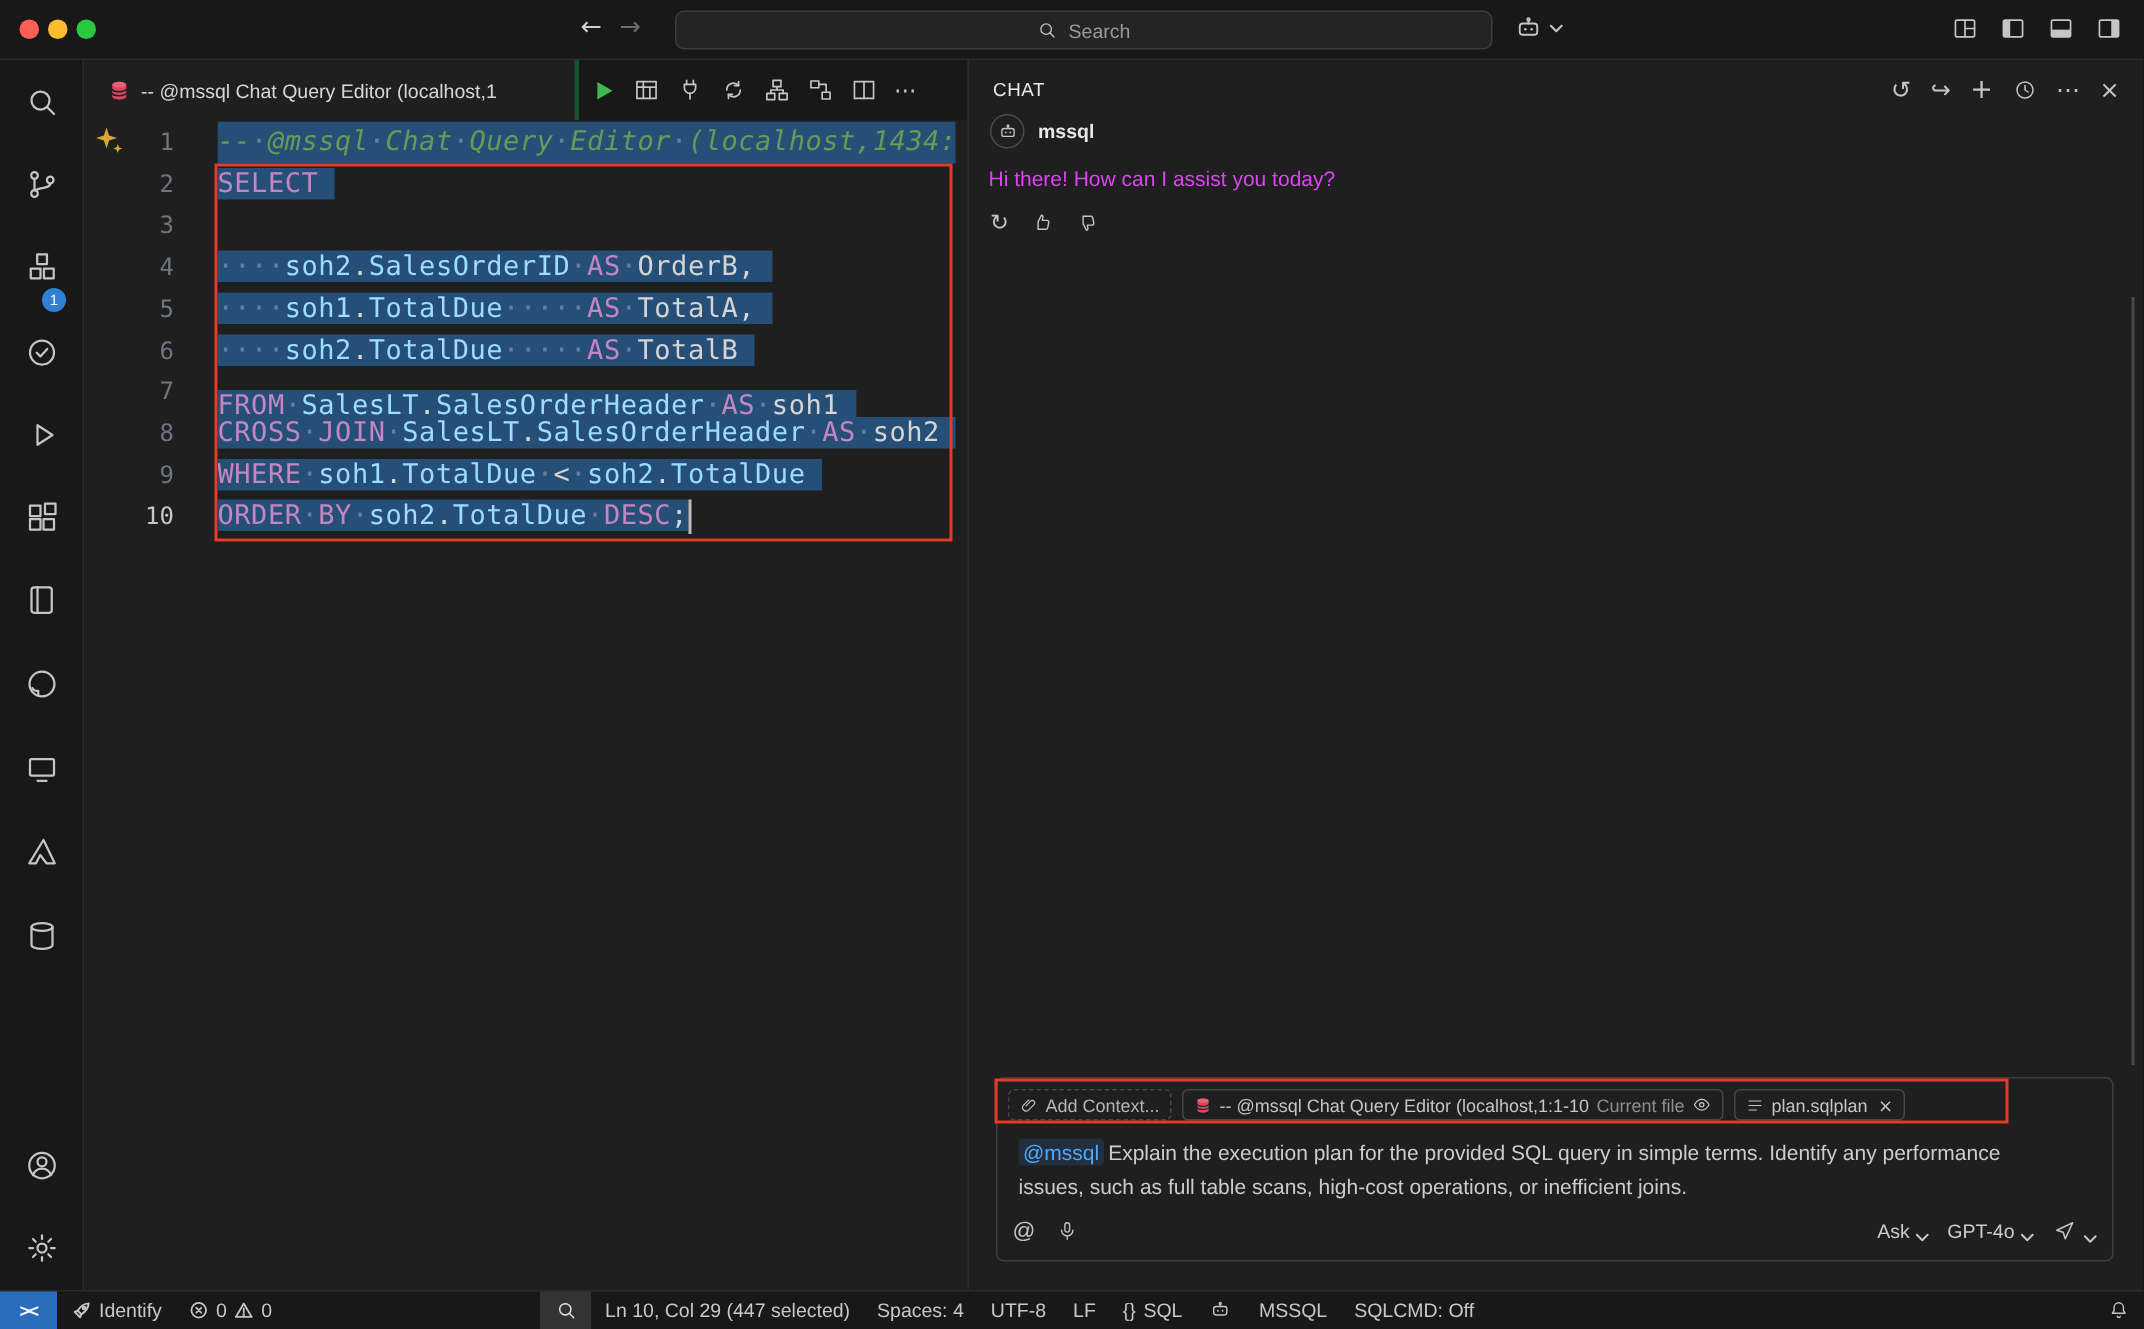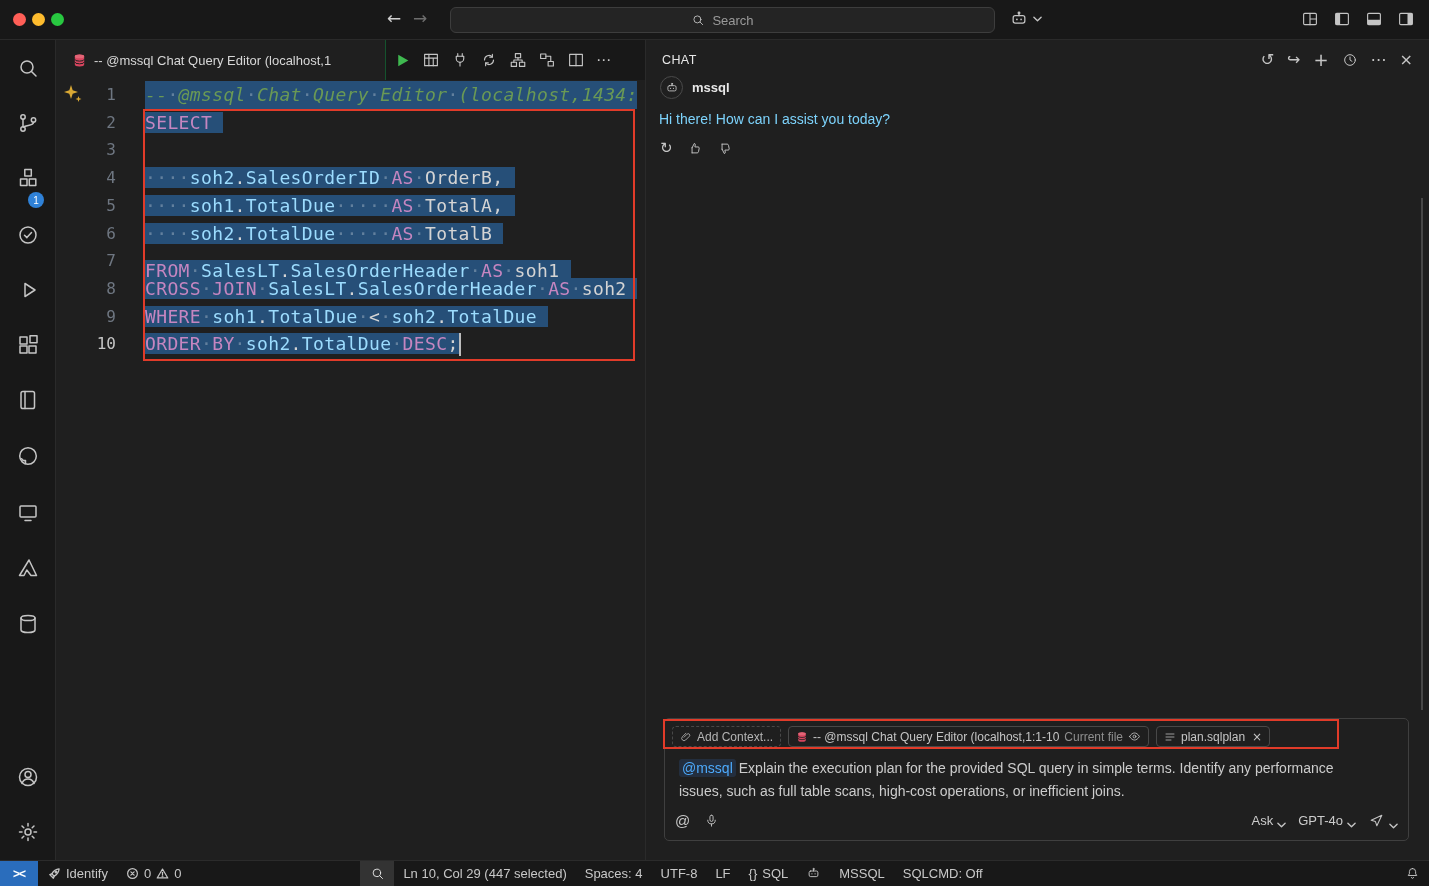--- a/index.html
+++ b/index.html
@@ -21,21 +21,21 @@
   .copilot{position:absolute;left:1009px;top:9px;display:flex;align-items:center;gap:4px;}
   .tbr{position:absolute;right:14px;top:10px;display:flex;gap:14px;}
   
   .ab{position:absolute;left:0;top:40px;width:56px;height:820px;background:#181818;border-right:1px solid #2a2a2a;}
   .abi{position:absolute;left:16px;width:24px;height:24px;}
   .badge{position:absolute;left:28px;top:152px;width:16px;height:16px;border-radius:50%;background:var(--badge);
          color:#fff;font-size:10px;display:flex;align-items:center;justify-content:center;z-index:2;}
   
   .ed{position:absolute;left:56px;top:40px;width:589px;height:820px;background:#1f1f1f;}
   .tabbar{position:absolute;left:0;top:0;width:100%;height:40px;background:#181818;}
-  .tab{position:absolute;left:0;top:0;width:330px;height:40px;background:#1f1f1f;border-right:1px solid #14532d;
+  .tab{position:absolute;left:0;top:0;width:330px;height:40px;background:#1f1f1f;border-right:3px solid #14532d;
        display:flex;align-items:center;gap:7px;padding:0 10px 0 16px;color:#d7d7d7;}
   .tab span{white-space:nowrap;overflow:hidden;}
   .etb{position:absolute;left:338px;top:10px;display:flex;gap:11px;align-items:center;height:20px;}
   .etb .mi{color:#c5c5c5;font-size:15px;line-height:18px;font-family:"DejaVu Sans",sans-serif;}
   .edc{position:absolute;left:0;top:40px;width:100%;height:780px;}
   .gln{position:absolute;width:60px;text-align:right;height:28px;line-height:28px;color:#6e7681;
        font-family:"DejaVu Sans Mono",monospace;font-size:16px;}
   .gln.act{color:#c6c6c6;}
   .gut{position:absolute;left:0;top:1px;width:60px;height:100%;}
   .code{position:absolute;left:89px;top:1px;width:492px;height:100%;overflow:hidden;
@@ -49,21 +49,21 @@
   .cursor{position:absolute;left:403px;top:253px;width:2px;height:23px;background:#bdbdbd;}
   
   .chat{position:absolute;left:645px;top:40px;width:784px;height:820px;background:#1f1f1f;border-left:1px solid #2a2a2a;}
   .chh{position:absolute;left:0;top:0;width:100%;height:40px;display:flex;align-items:center;padding:0 16px;}
   .chh-title{font-size:12.5px;letter-spacing:.4px;color:#e7e7e7;}
   .chh-icons{margin-left:auto;display:flex;gap:13px;align-items:center;}
   .hicon{font-family:"DejaVu Sans",sans-serif;font-size:16px;color:#c5c5c5;line-height:16px;}
   .msg-ava{position:absolute;left:14px;top:36px;width:23px;height:23px;border-radius:50%;border:1px solid #4a4a4a;
            display:flex;align-items:center;justify-content:center;}
   .msg-author{position:absolute;left:46px;top:40px;font-weight:bold;font-size:13px;color:#e8e8e8;}
-  .msg-text{position:absolute;left:13px;top:71px;font-size:14px;color:#7dd3fc;}
+  .msg-text{position:absolute;left:13px;top:71px;font-size:14px;color:#d946ef;}
   .msg-actions{position:absolute;left:14px;top:100px;display:flex;gap:15px;align-items:center;}
   .chat-sb{position:absolute;right:6px;top:158px;width:2px;height:512px;background:rgba(150,150,150,.35);}
   .cinput{position:absolute;left:18px;top:678px;width:745px;height:123px;border:1px solid #3f3f3f;border-radius:5px;}
   .pills{position:absolute;left:7px;top:7px;display:flex;gap:7px;align-items:center;}
   .pill{height:21px;border:1px solid #484848;border-radius:4px;padding:0 7px;font-size:12px;color:#c5c5c5;
         display:flex;align-items:center;gap:5px;background:#1f1f1f;white-space:nowrap;}
   .pill.dashed{border-style:dashed;color:#b5b5b5;}
   .pill .meta{color:#8f8f8f;}
   .pill .x{font-family:"DejaVu Sans",sans-serif;color:#c5c5c5;margin-left:2px;}
   .prompt{position:absolute;left:14px;top:38px;max-width:660px;font-size:14px;line-height:23px;color:#cccccc;}

